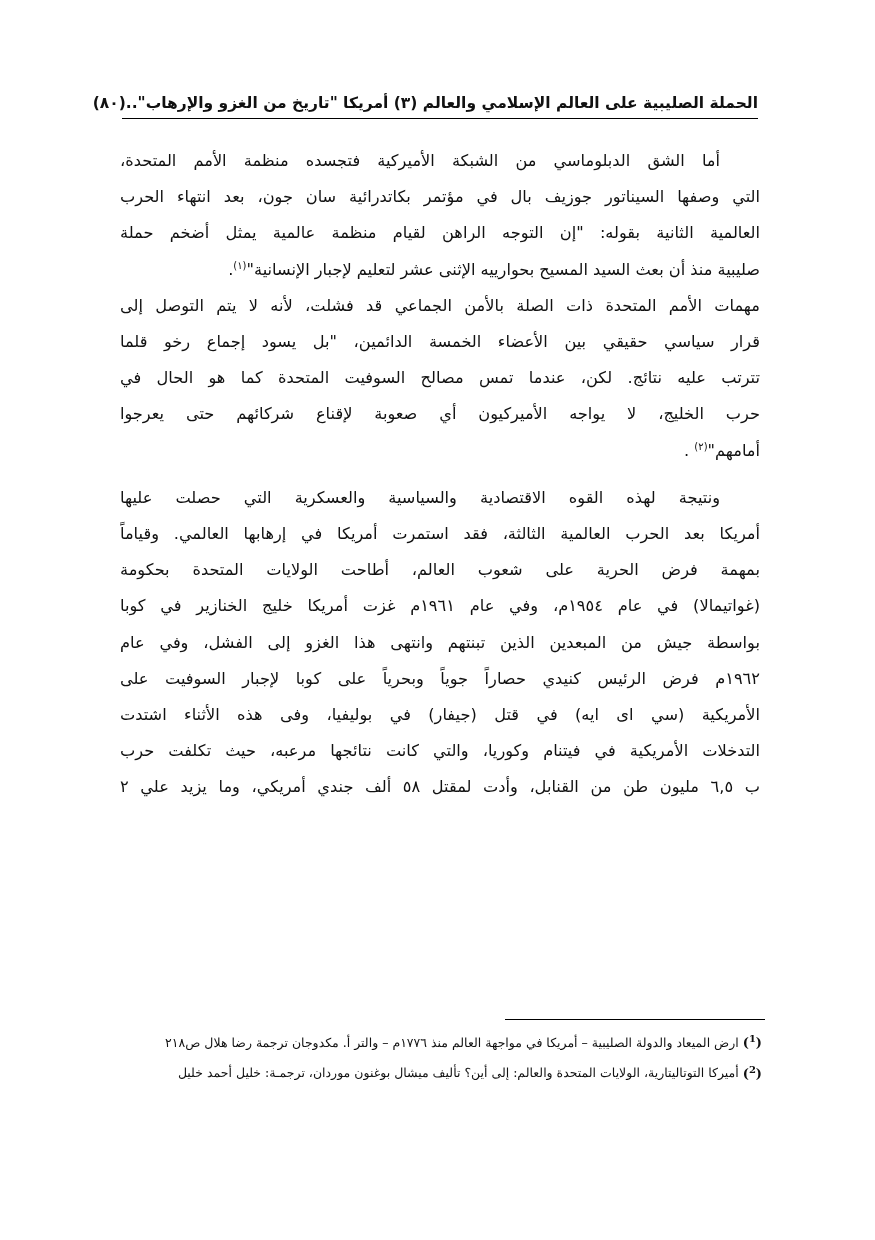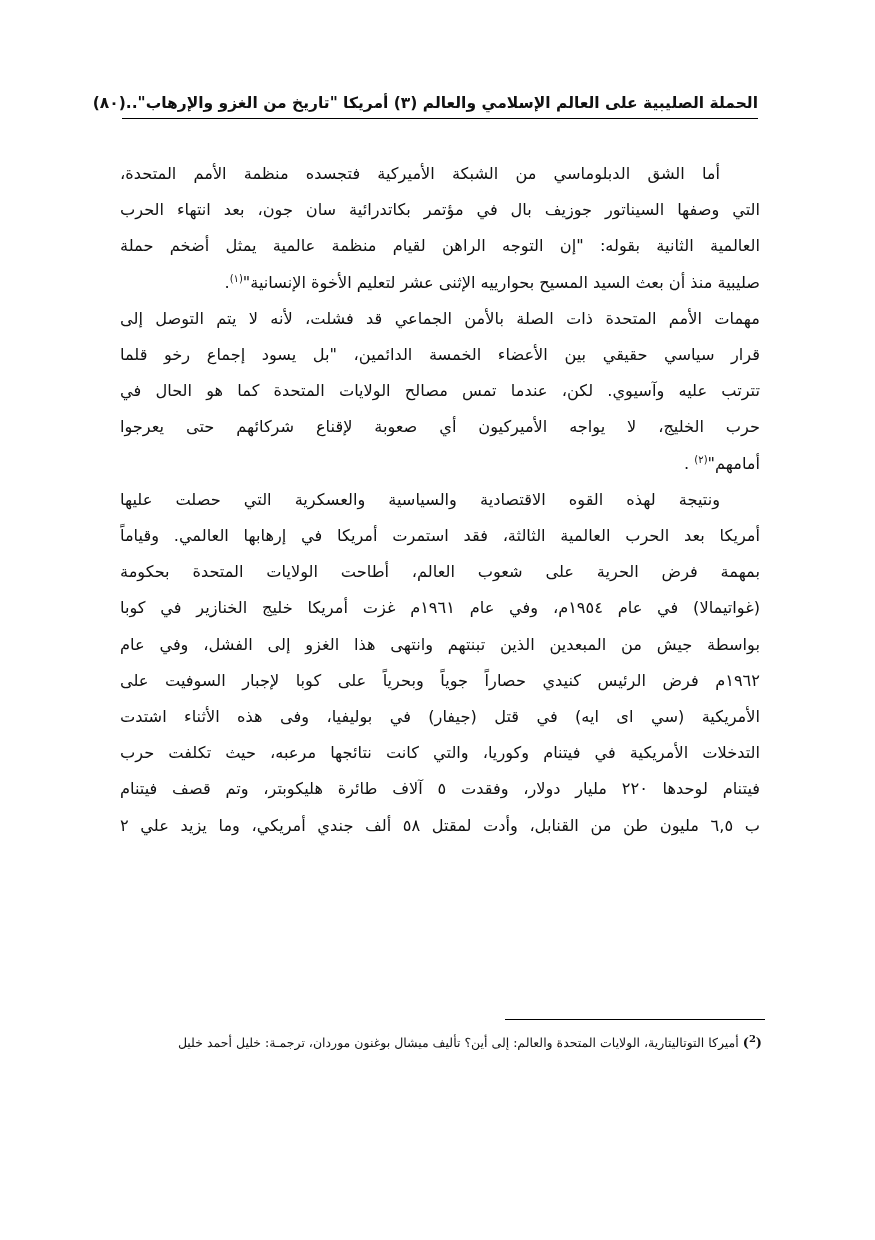--- a/index.html
+++ b/index.html
@@ -37,21 +37,21 @@
     font-size: 15.5px;
     line-height: 24px;
     white-space: nowrap;
   }
   .running-header .title { padding-bottom: 3px; }
   .running-header .page-number { padding-bottom: 3px; padding-left: 2px; }
 
   
   .body-text {
     position: absolute;
-    top: 156px;
+    top: 143px;
     left: 120px;
     width: 640px;
     direction: rtl;
     text-align: justify;
     text-align-last: right;
     font-size: 16.2px;
     line-height: 36.2px;
   }
   .body-text .line {
     display: block;
@@ -108,44 +108,47 @@
   <div class="running-header">
     <span class="title">الحملة الصليبية على العالم الإسلامي والعالم (٣) أمريكا "تاريخ من الغزو والإرهاب"..</span>
     <span class="page-number">(٨٠)</span>
   </div>
 
   <div class="body-text">
     <div class="paragraph">
       <span class="line first">أما الشق الدبلوماسي من الشبكة الأميركية فتجسده منظمة الأمم المتحدة،</span>
       <span class="line">التي وصفها السيناتور جوزيف بال في مؤتمر بكاتدرائية سان جون، بعد انتهاء الحرب</span>
       <span class="line">العالمية الثانية بقوله: "إن التوجه الراهن لقيام منظمة عالمية يمثل أضخم حملة</span>
-      <span class="line last"><span>صليبية منذ أن بعث السيد المسيح بحوارييه الإثنى عشر لتعليم الأخوة الإنسانية"</span><sup class="fnref">(١)</sup><span>.</span></span>
+      <span class="line last"><span>صليبية منذ أن بعث السيد المسيح بحوارييه الإثنى عشر لتعليم لإجبار الإنسانية"</span><sup class="fnref">(١)</sup><span>.</span></span>
       <span class="line">مهمات الأمم المتحدة ذات الصلة بالأمن الجماعي قد فشلت، لأنه لا يتم التوصل إلى</span>
       <span class="line">قرار سياسي حقيقي بين الأعضاء الخمسة الدائمين، "بل يسود إجماع رخو قلما</span>
-      <span class="line">تترتب عليه وآسيوي. لكن، عندما تمس مصالح الولايات المتحدة كما هو الحال في</span>
+      <span class="line">تترتب عليه نتائج. لكن، عندما تمس مصالح السوفيت المتحدة كما هو الحال في</span>
       <span class="line">حرب الخليج، لا يواجه الأميركيون أي صعوبة لإقناع شركائهم حتى يعرجوا</span>
       <span class="line last"><span>أمامهم"</span><sup class="fnref">(٢)</sup><span> .</span></span>
     </div>
 
-    <div class="paragraph" style="margin-top:0">
+    <div class="paragraph" style="margin-top:11px">
       <span class="line first">ونتيجة لهذه القوه الاقتصادية والسياسية والعسكرية التي حصلت عليها</span>
       <span class="line">أمريكا بعد الحرب العالمية الثالثة، فقد استمرت أمريكا في إرهابها العالمي. وقياماً</span>
       <span class="line">بمهمة فرض الحرية على شعوب العالم، أطاحت الولايات المتحدة بحكومة</span>
       <span class="line">(غواتيمالا) في عام ١٩٥٤م، وفي عام ١٩٦١م غزت أمريكا خليج الخنازير في كوبا</span>
       <span class="line">بواسطة جيش من المبعدين الذين تبنتهم وانتهى هذا الغزو إلى الفشل، وفي عام</span>
       <span class="line">١٩٦٢م فرض الرئيس كنيدي حصاراً جوياً وبحرياً على كوبا لإجبار السوفيت على</span>
       <span class="line">الأمريكية (سي اى ايه) في قتل (جيفار) في بوليفيا، وفى هذه الأثناء اشتدت</span>
       <span class="line">التدخلات الأمريكية في فيتنام وكوريا، والتي كانت نتائجها مرعبه، حيث تكلفت حرب</span>
-      <span class="line">فيتنام لوحدها ٢٢٠ مليار دولار، وفقدت ٥ آلاف طائرة هليكوبتر، وتم قصف فيتنام</span>
       <span class="line">ب ٦,٥ مليون طن من القنابل، وأدت لمقتل ٥٨ ألف جندي أمريكي، وما يزيد علي ٢</span>
     </div>
   </div>
 
   <div class="footnote-rule"></div>
 
   <div class="footnotes">
+    <p class="footnote">
+      <span class="fn-num">(<sup>1</sup>)</span>
+      <span>ارض الميعاد والدولة الصليبية – أمريكا في مواجهة العالم منذ ١٧٧٦م – والتر أ. مكدوجان ترجمة رضا هلال ص٢١٨</span>
+    </p>
     <p class="footnote">
       <span class="fn-num">(<sup>2</sup>)</span>
       <span>أميركا التوتاليتارية، الولايات المتحدة والعالم: إلى أين؟ تأليف ميشال بوغنون موردان، ترجمـة: خليل أحمد خليل</span>
     </p>
   </div>
 
 </div>
 
 </body></html>

